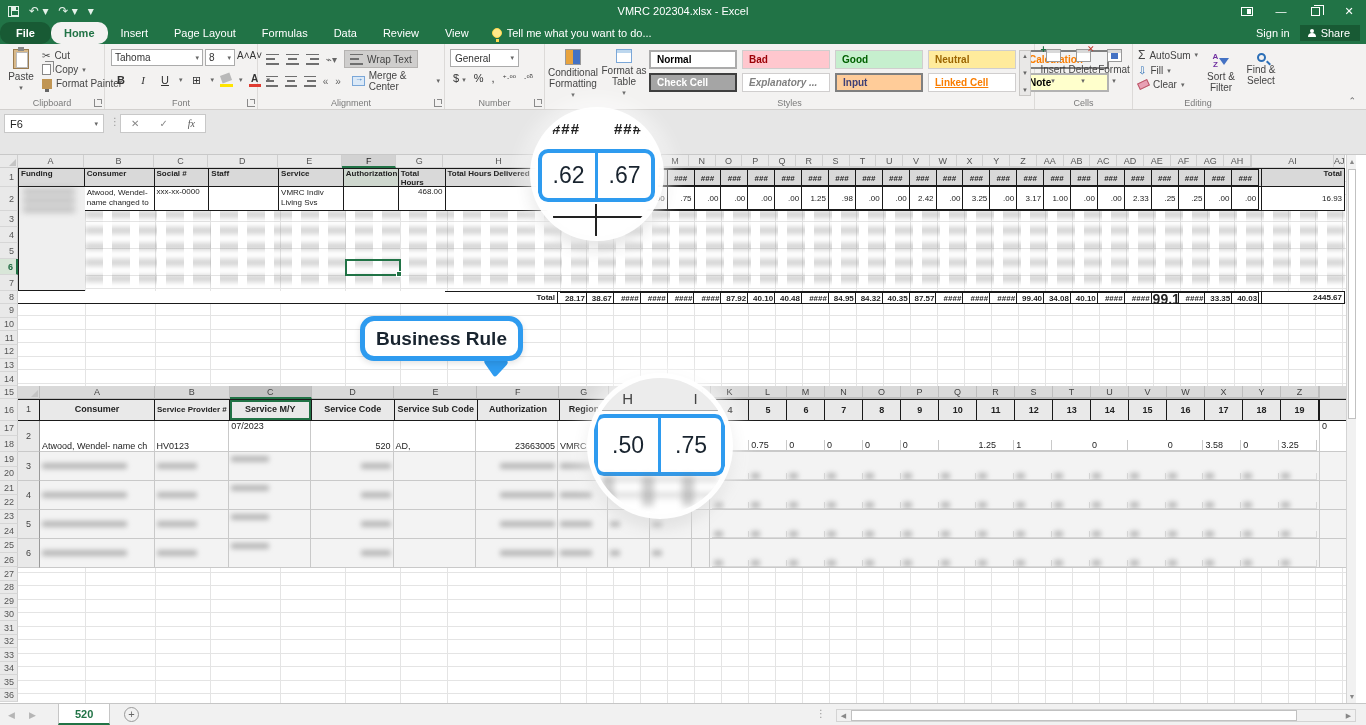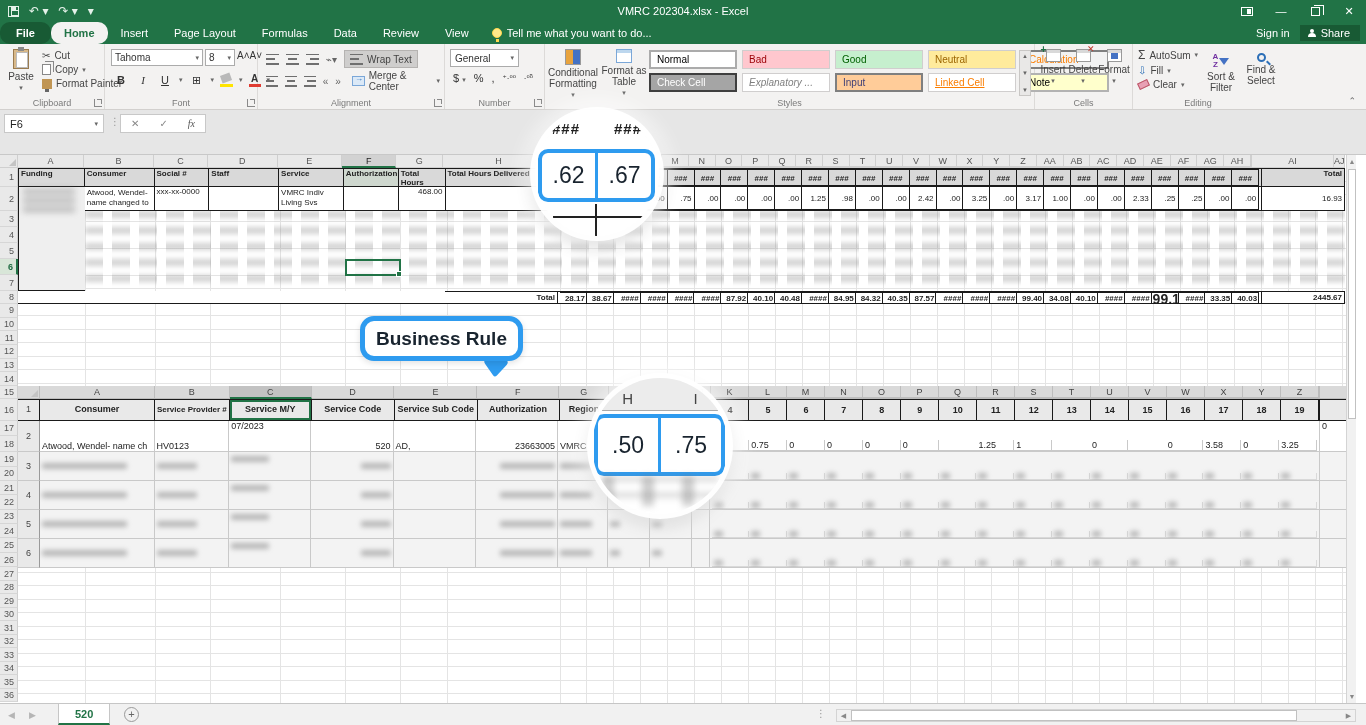--- a/index.html
+++ b/index.html
@@ -64,21 +64,21 @@
   .fcic { position:relative; width:12px; height:14px; font-weight:bold; color:#333; font-size:10px; text-align:center; }
   .fcic .bar { position:absolute; left:0; bottom:0; width:12px; height:3px; background:#e03c32; }
   .alglines { width:13px; height:11px; display:flex; flex-direction:column; justify-content:space-between; }
   .alglines i { height:1.5px; background:#6f6f6f; display:block; }
   .al-l i:nth-child(2n){ width:70%; } .al-c i:nth-child(2n){ width:70%; margin:0 auto; } .al-r i:nth-child(2n){ width:70%; margin-left:auto; }
   .wrapbtn { background:#cfcecd; border:1px solid #b5b3b1; padding:1px 5px; display:flex; align-items:center; gap:4px; height:18px; }
   .mergebtn { display:flex; align-items:center; gap:4px; height:18px; padding:0 4px; }
   .merge-ic { width:14px; height:10px; border:1px solid #7aa7d8; background:#dbe9f7; position:relative; }
   .merge-ic:before { content:"→"; position:absolute; left:2px; top:-3px; font-size:8px; color:#2c6fb7; }
   .numfmt { background:#fff; border:1px solid #ababab; height:18px; display:flex; align-items:center; justify-content:space-between; padding:0 4px; color:#333; }
-  .stylecell { width:88px; height:19px; border:1px solid #d0cece; display:flex; align-items:center; padding:0 6px; font-size:10px; background:#fff; overflow:hidden; white-space:nowrap; }
+  .stylecell { width:88px; height:19px; border:1px solid #d0cece; display:flex; align-items:center; padding:0 6px; font-size:10px; background:#fff; overflow:hidden; white-space:nowrap;font-weight:bold; }
   .styles-gallery { position:absolute; left:104px; top:6px; display:grid; grid-template-columns:repeat(5,92px); grid-auto-rows:23px; gap:0 1px; }
   .gal-scroll { position:absolute; right:3px; top:6px; width:12px; height:46px; border:1px solid #c9c7c5; background:#e9e8e7; display:flex; flex-direction:column; align-items:center; justify-content:space-between; font-size:6px; color:#666; padding:2px 0; }
   .cfmt-ic { width:16px; height:16px; background:linear-gradient(90deg,#e8a33d 50%,#4472c4 50%); border:1px solid #999; }
   .fat-ic { width:16px; height:14px; background:#fff; border:1px solid #7aa7d8; box-shadow:inset 0 3px 0 #bdd7ee; }
   .cells-ic { width:15px; height:13px; border:1px solid #999; background:#fff; box-shadow:inset 0 3px 0 #d9d9d9; position:relative; }
   .cells-ic.ins:after { content:"+"; position:absolute; left:-6px; top:-6px; color:#1e7145; font-weight:bold; font-size:10px; }
   .cells-ic.del:after { content:"✕"; position:absolute; right:-5px; top:-6px; color:#c0392b; font-weight:bold; font-size:9px; }
   .cells-ic.fmt:after { content:""; position:absolute; left:3px; top:3px; width:7px; height:6px; background:#4472c4; }
   .ed-row { display:flex; align-items:center; gap:4px; white-space:nowrap; }
   .eraser { width:11px; height:7px; background:#e8a0b4; border:1px solid #b56; transform:rotate(-25deg); }

